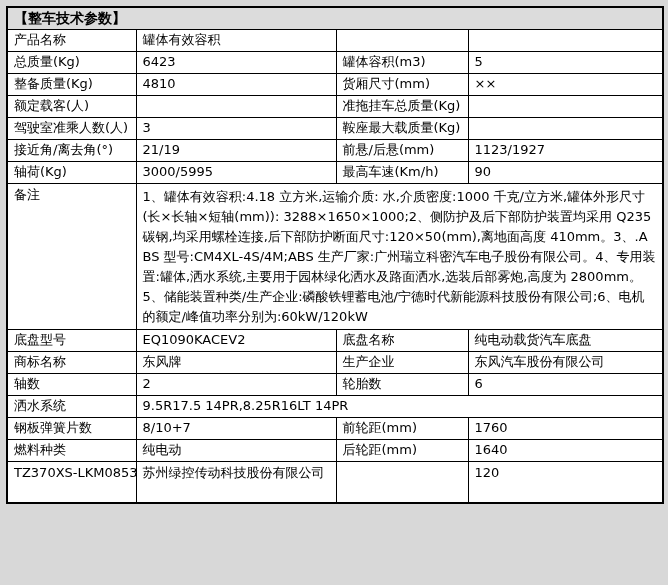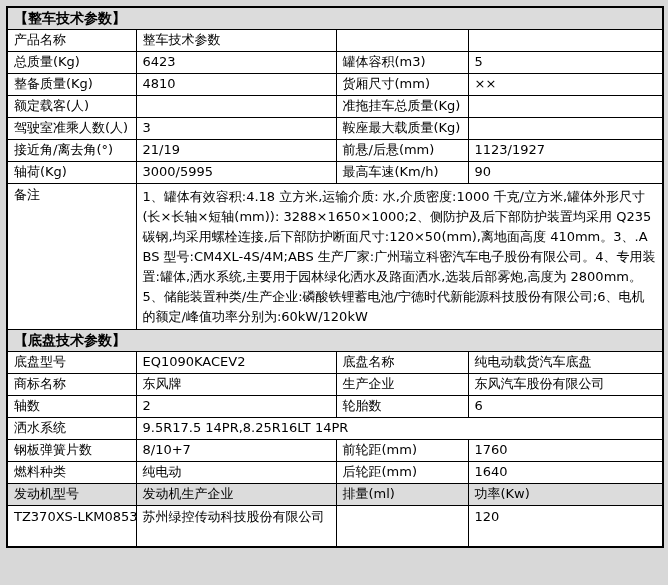--- a/index.html
+++ b/index.html
@@ -61,21 +61,21 @@
     <col style="width:132px">
     <col style="width:195px">
   </colgroup>
   <tbody>
 
     <tr class="section-header">
       <td colspan="4">【整车技术参数】</td>
     </tr>
     <tr>
       <td>产品名称</td>
-      <td>整车技术参数</td>
+      <td>罐体有效容积</td>
       <td></td>
       <td></td>
     </tr>
     <tr>
       <td>总质量(Kg)</td>
       <td>6423</td>
       <td>罐体容积(m3)</td>
       <td>5</td>
     </tr>
     <tr>
@@ -106,23 +106,20 @@
       <td>轴荷(Kg)</td>
       <td>3000/5995</td>
       <td>最高车速(Km/h)</td>
       <td>90</td>
     </tr>
     <tr>
       <td class="remark-label">备注</td>
       <td class="remark-text" colspan="3">1、罐体有效容积:4.18 立方米,运输介质: 水,介质密度:1000 千克/立方米,罐体外形尺寸(长×长轴×短轴(mm)): 3288×1650×1000;2、侧防护及后下部防护装置均采用 Q235 碳钢,均采用螺栓连接,后下部防护断面尺寸:120×50(mm),离地面高度 410mm。3、.ABS 型号:CM4XL-4S/4M;ABS 生产厂家:广州瑞立科密汽车电子股份有限公司。4、专用装置:罐体,洒水系统,主要用于园林绿化洒水及路面洒水,选装后部雾炮,高度为 2800mm。5、储能装置种类/生产企业:磷酸铁锂蓄电池/宁德时代新能源科技股份有限公司;6、电机的额定/峰值功率分别为:60kW/120kW</td>
     </tr>
 
-    <tr class="section-header">
-      <td colspan="4">【底盘技术参数】</td>
-    </tr>
     <tr>
       <td>底盘型号</td>
       <td>EQ1090KACEV2</td>
       <td>底盘名称</td>
       <td>纯电动载货汽车底盘</td>
     </tr>
     <tr>
       <td>商标名称</td>
       <td>东风牌</td>
       <td>生产企业</td>
@@ -143,26 +140,20 @@
       <td>8/10+7</td>
       <td>前轮距(mm)</td>
       <td>1760</td>
     </tr>
     <tr>
       <td>燃料种类</td>
       <td>纯电动</td>
       <td>后轮距(mm)</td>
       <td>1640</td>
     </tr>
-    <tr class="engine-header">
-      <td>发动机型号</td>
-      <td>发动机生产企业</td>
-      <td>排量(ml)</td>
-      <td>功率(Kw)</td>
-    </tr>
     <tr class="engine-row">
       <td>TZ370XS-LKM0853</td>
       <td>苏州绿控传动科技股份有限公司</td>
       <td></td>
       <td>120</td>
     </tr>
   </tbody>
 </table>
 
 </body></html>

